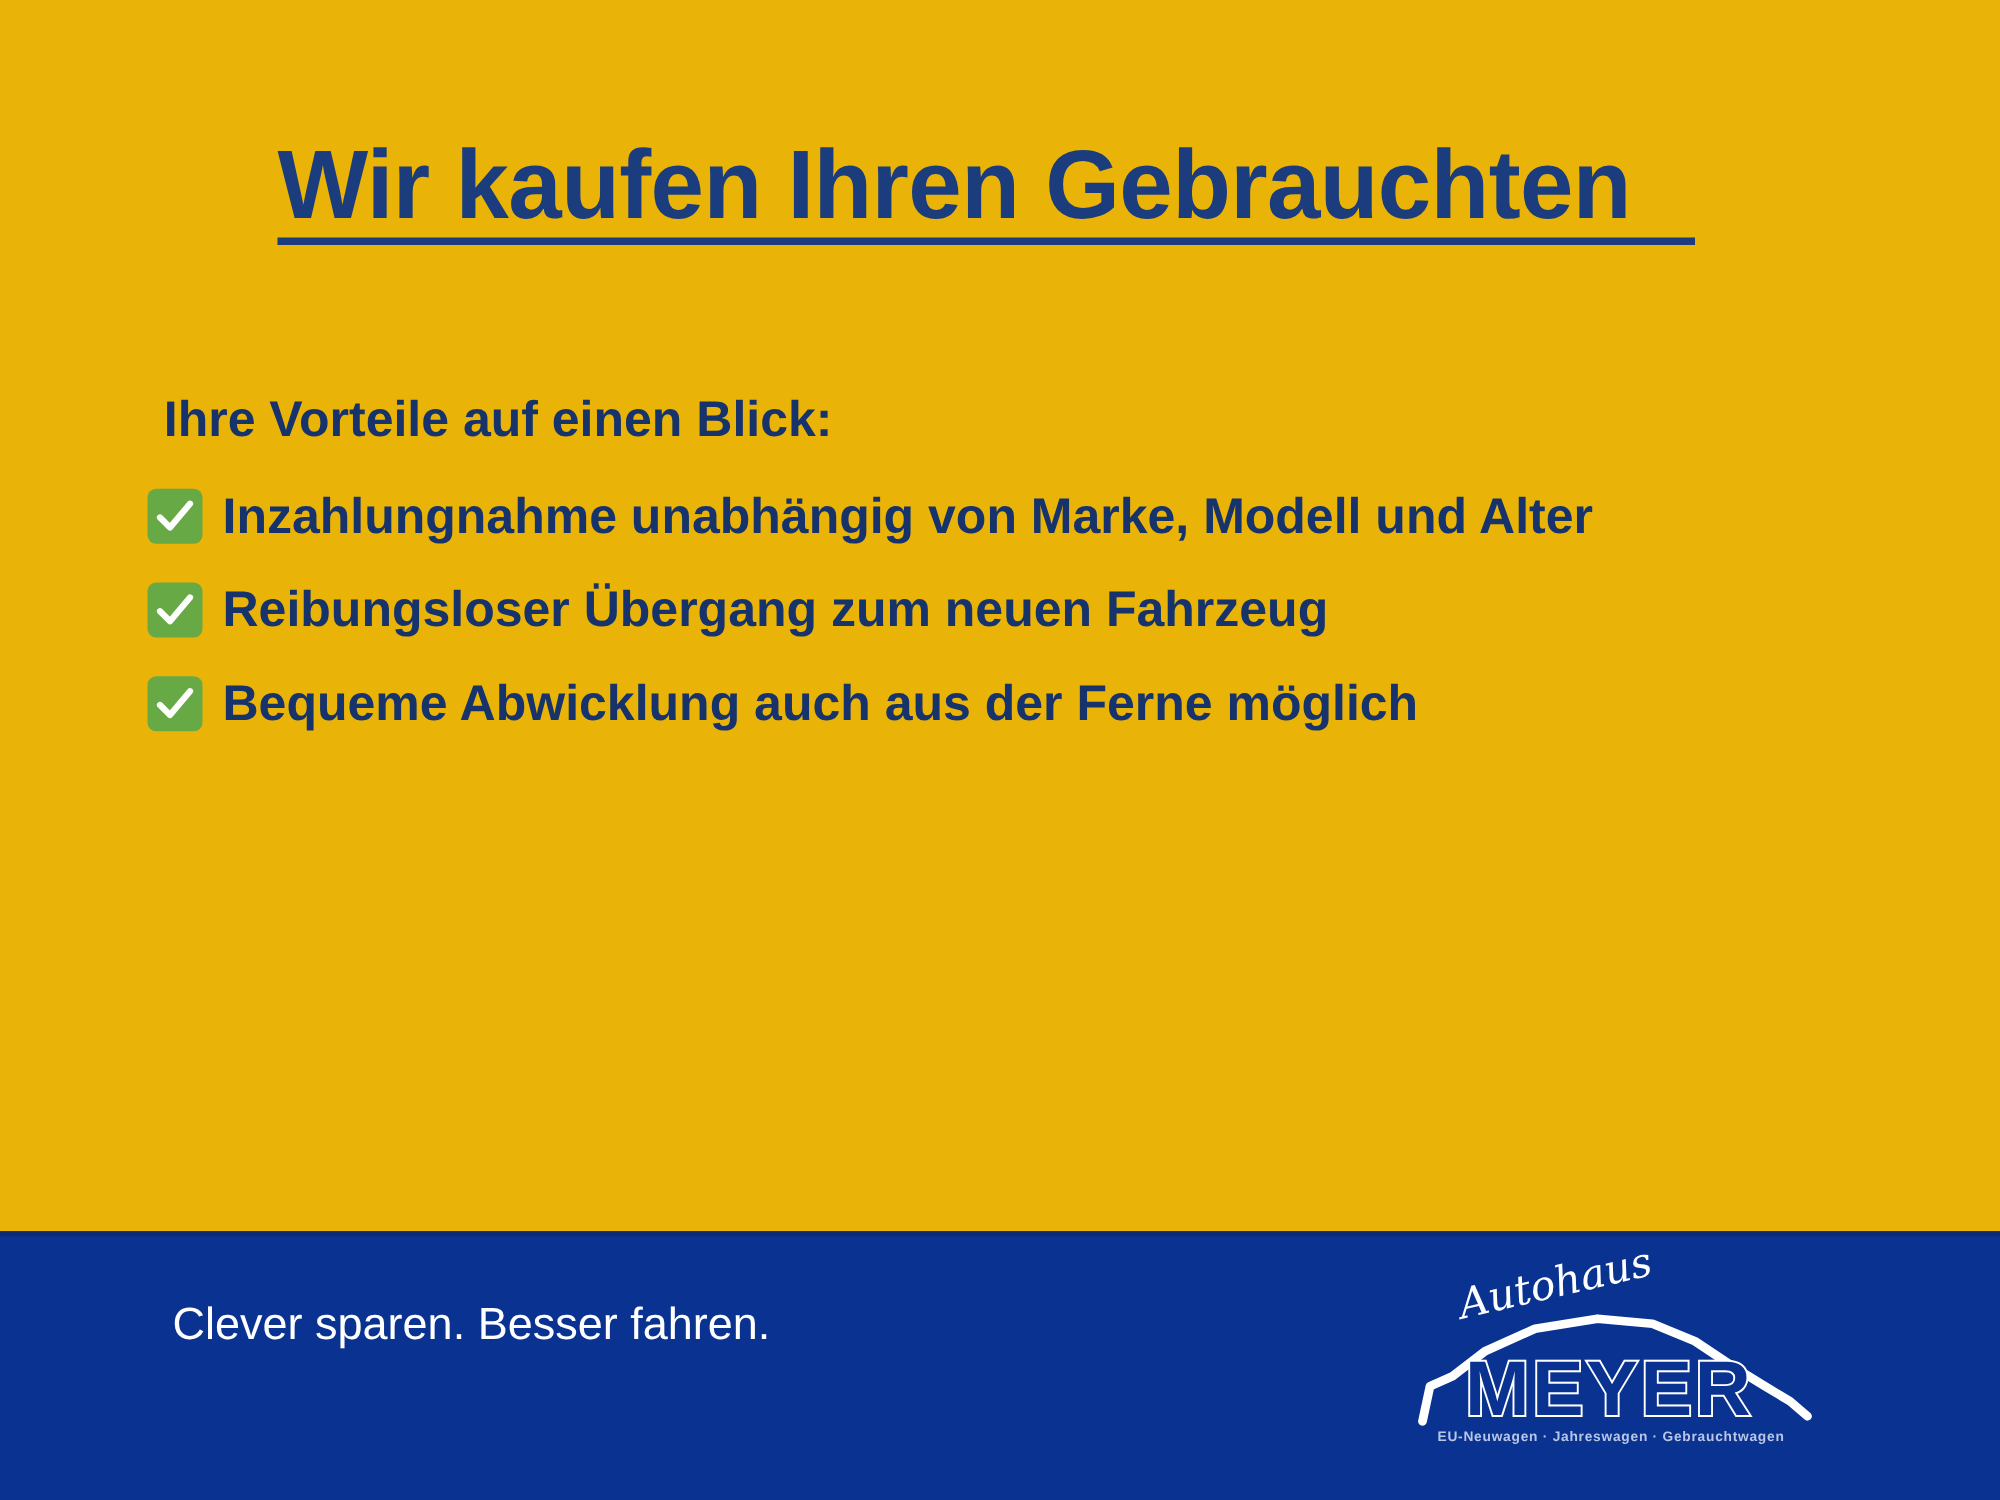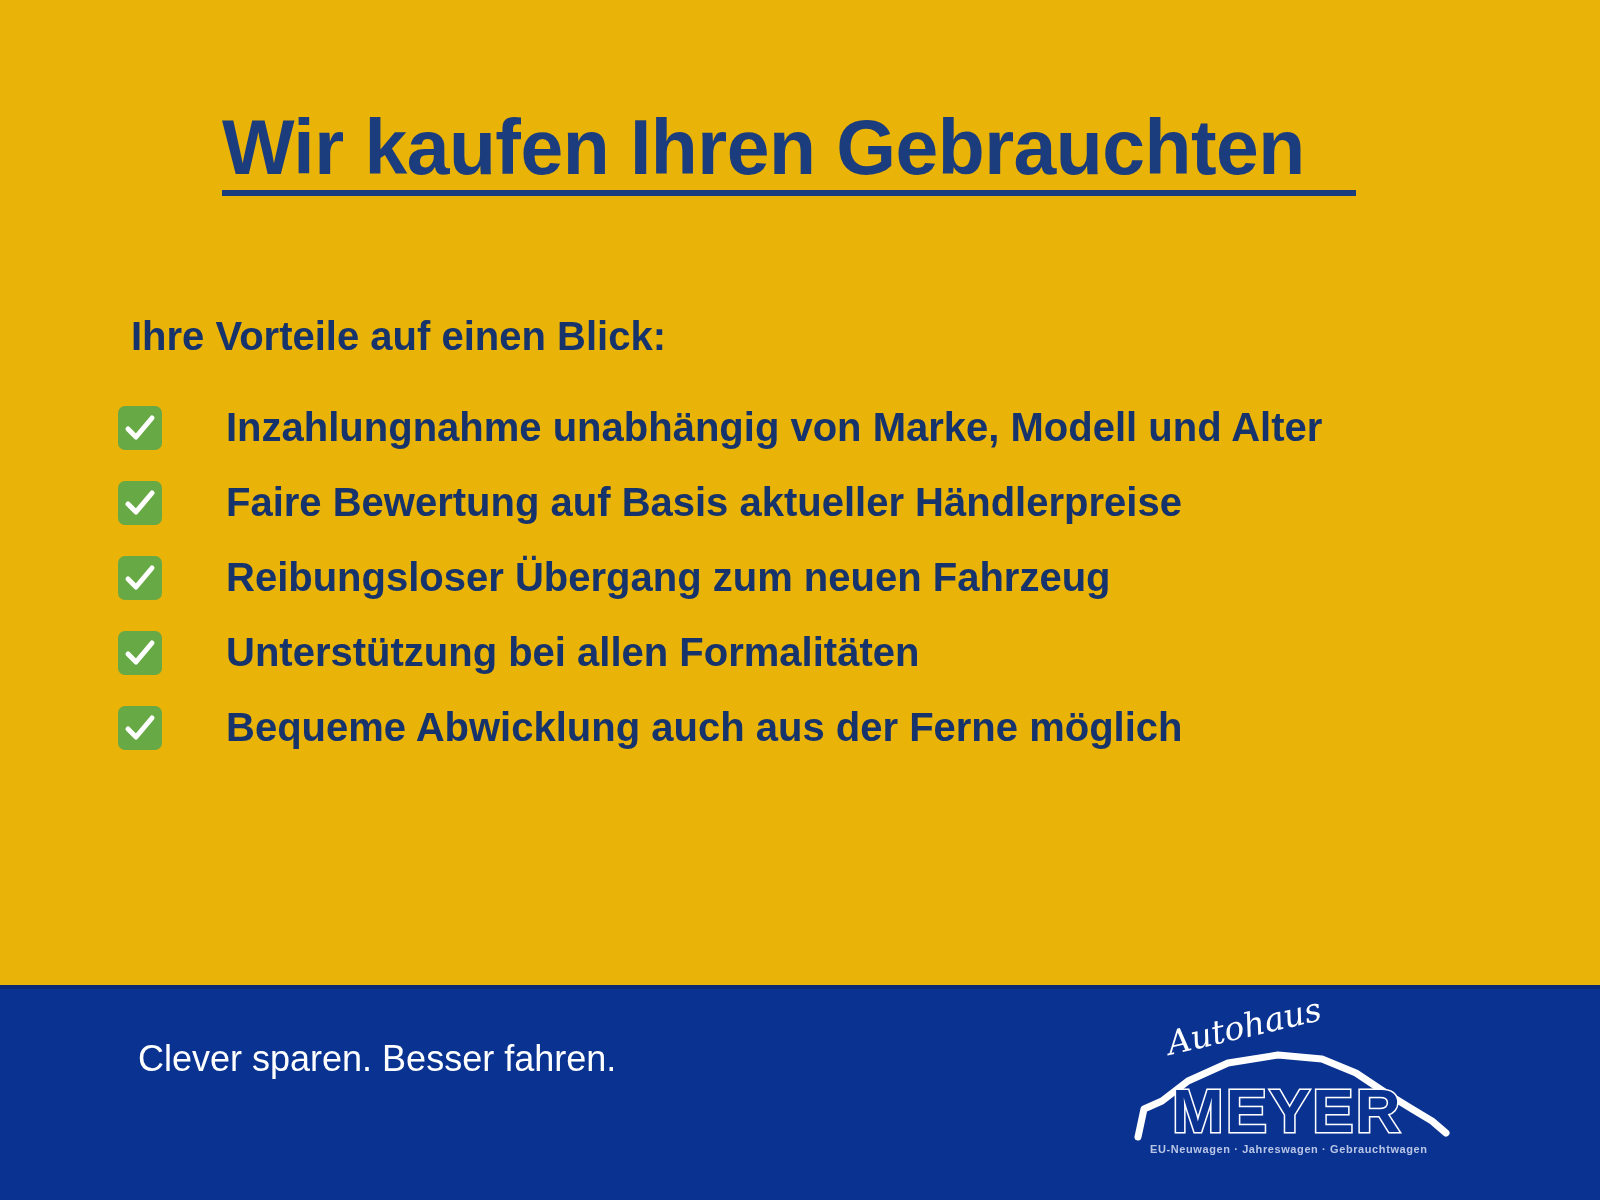--- a/index.html
+++ b/index.html
@@ -64,23 +64,22 @@
     position: absolute;
     left: 118px;
     top: 375px;
     width: 1400px;
     list-style: none;
     margin: 0;
     padding: 0;
   }
   .benefit-item {
     display: flex;
-    align-items: flex-end;
+    align-items: center;
     height: 75px;
-    gap: 48px;
   }
   .check-box {
     flex: 0 0 auto;
     width: 44px;
     height: 44px;
     border-radius: 7px;
     background: #66a945;
     position: relative;
     margin-right: 16px;
   }
@@ -180,46 +179,30 @@
 
     <li class="benefit-item">
       <span class="check-box">
         <svg viewBox="0 0 34 34" aria-hidden="true">
           <path d="M5 18 L13 26 L29 7" fill="none" stroke="#ffffff" stroke-width="5" stroke-linecap="round" stroke-linejoin="round"></path>
         </svg>
       </span>
       <span class="benefit-text">Inzahlungnahme unabhängig von Marke, Modell und Alter</span>
     </li>
 
-    <li class="benefit-item">
-      <span class="check-box">
-        <svg viewBox="0 0 34 34" aria-hidden="true">
-          <path d="M5 18 L13 26 L29 7" fill="none" stroke="#ffffff" stroke-width="5" stroke-linecap="round" stroke-linejoin="round"></path>
-        </svg>
-      </span>
-      <span class="benefit-text">Faire Bewertung auf Basis aktueller Händlerpreise</span>
-    </li>
 
     <li class="benefit-item">
       <span class="check-box">
         <svg viewBox="0 0 34 34" aria-hidden="true">
           <path d="M5 18 L13 26 L29 7" fill="none" stroke="#ffffff" stroke-width="5" stroke-linecap="round" stroke-linejoin="round"></path>
         </svg>
       </span>
       <span class="benefit-text">Reibungsloser Übergang zum neuen Fahrzeug</span>
     </li>
 
-    <li class="benefit-item">
-      <span class="check-box">
-        <svg viewBox="0 0 34 34" aria-hidden="true">
-          <path d="M5 18 L13 26 L29 7" fill="none" stroke="#ffffff" stroke-width="5" stroke-linecap="round" stroke-linejoin="round"></path>
-        </svg>
-      </span>
-      <span class="benefit-text">Unterstützung bei allen Formalitäten</span>
-    </li>
 
     <li class="benefit-item">
       <span class="check-box">
         <svg viewBox="0 0 34 34" aria-hidden="true">
           <path d="M5 18 L13 26 L29 7" fill="none" stroke="#ffffff" stroke-width="5" stroke-linecap="round" stroke-linejoin="round"></path>
         </svg>
       </span>
       <span class="benefit-text">Bequeme Abwicklung auch aus der Ferne möglich</span>
     </li>
 

